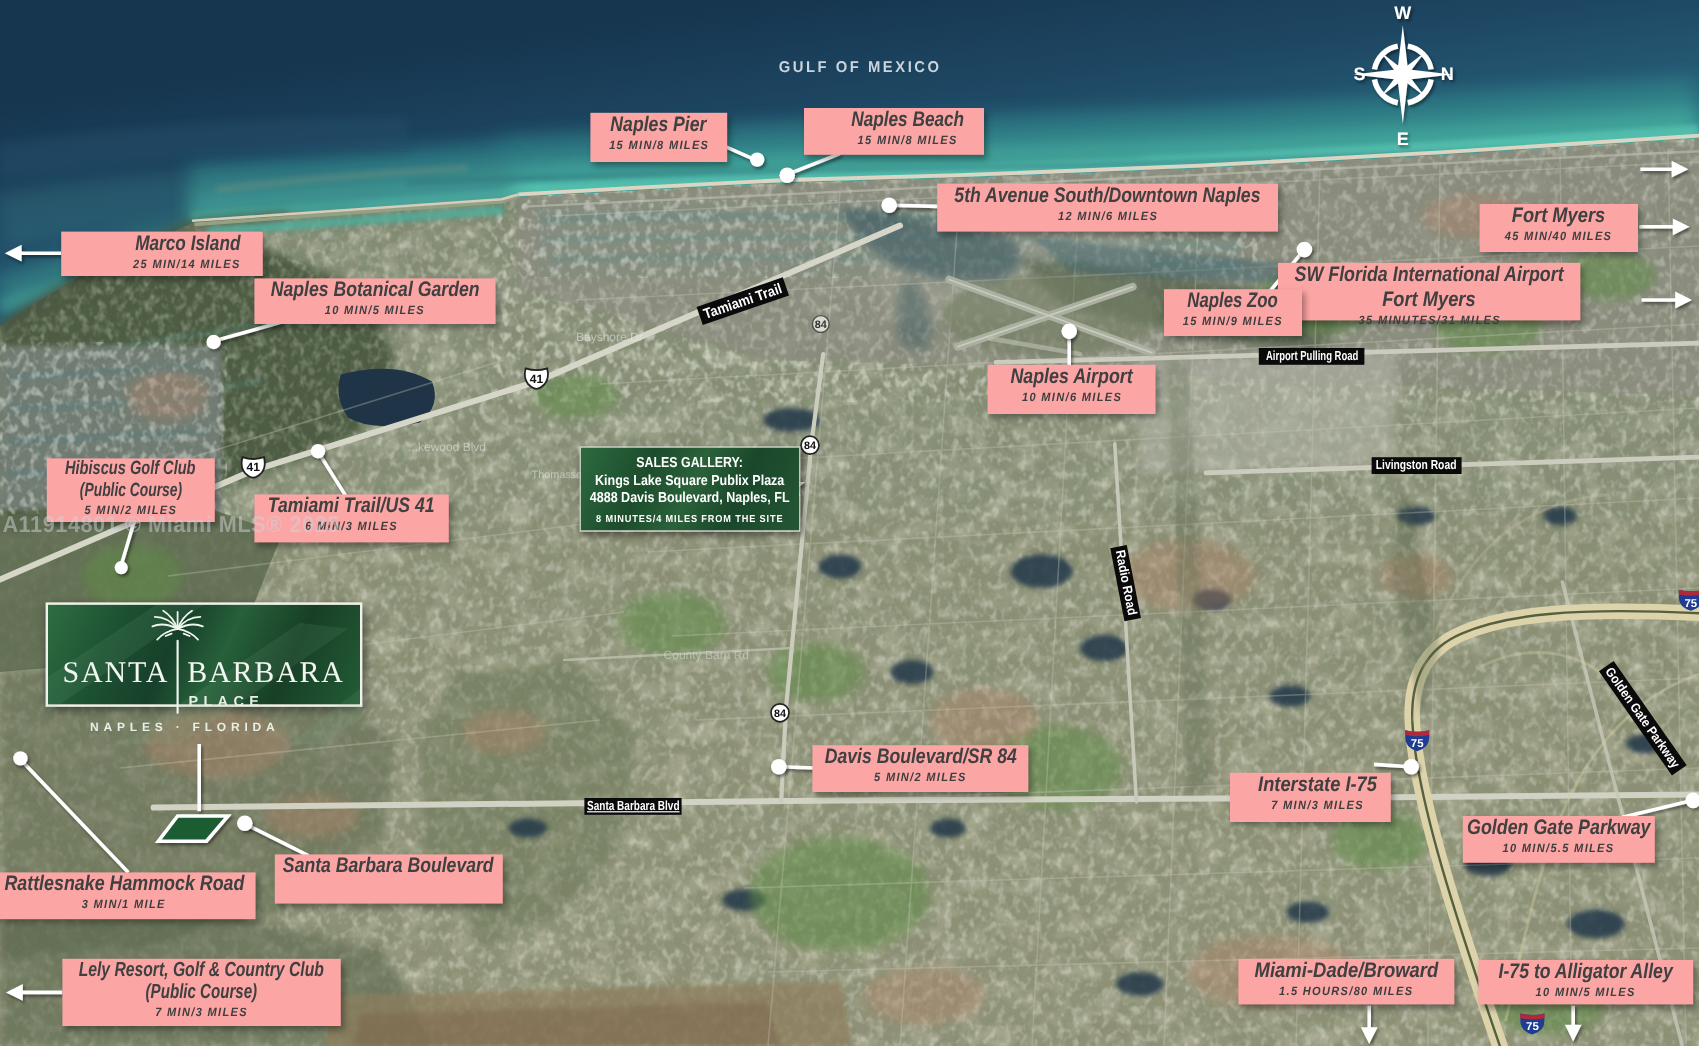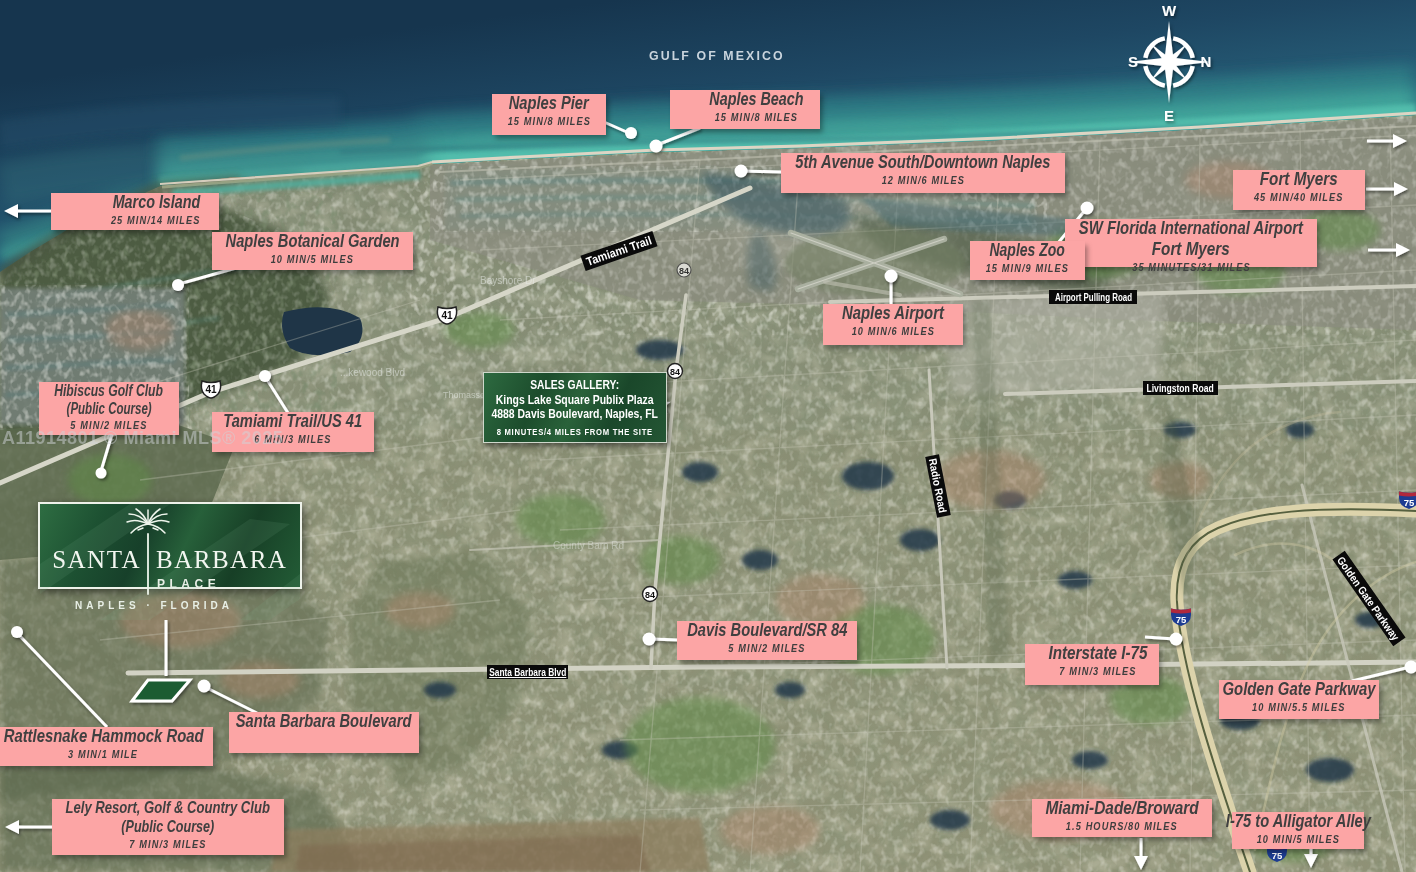--- a/index.html
+++ b/index.html
@@ -497,21 +497,21 @@
       <div class="t" style="font-size:17px;--sx:.77;">Lely Resort, Golf &amp; Country Club</div>
       <div class="t" style="font-size:17px;--sx:.74;margin-top:1px;">(Public Course)</div>
       <div class="s" style="margin-top:2px;">7 MIN/3 MILES</div>
     </div>
 
 <div class="lbl" style="left:1032px;top:799px;width:180px;height:38px;">
       <div class="t" style="--sx:.88;">Miami-Dade/Broward</div>
       <div class="s">1.5 HOURS/80 MILES</div>
     </div>
 
-<div class="lbl" style="left:1232px;top:800px;width:132px;height:37px;margin-top:12px;">
+<div class="lbl" style="left:1232px;top:800px;width:179px;height:37px;">
       <div class="t">I-75 to Alligator Alley</div>
       <div class="s">10 MIN/5 MILES</div>
     </div>
 
 <div class="blk" style="left:581px;top:243px;width:76px;height:16px;transform:rotate(-19deg);font-size:12px;">
       <span style="--bx:.9;">Tamiami Trail</span>
     </div>
 
 <div class="blk" style="left:1049px;top:290px;width:88px;height:14px;">
       <span style="--bx:.72;">Airport Pulling Road</span>

